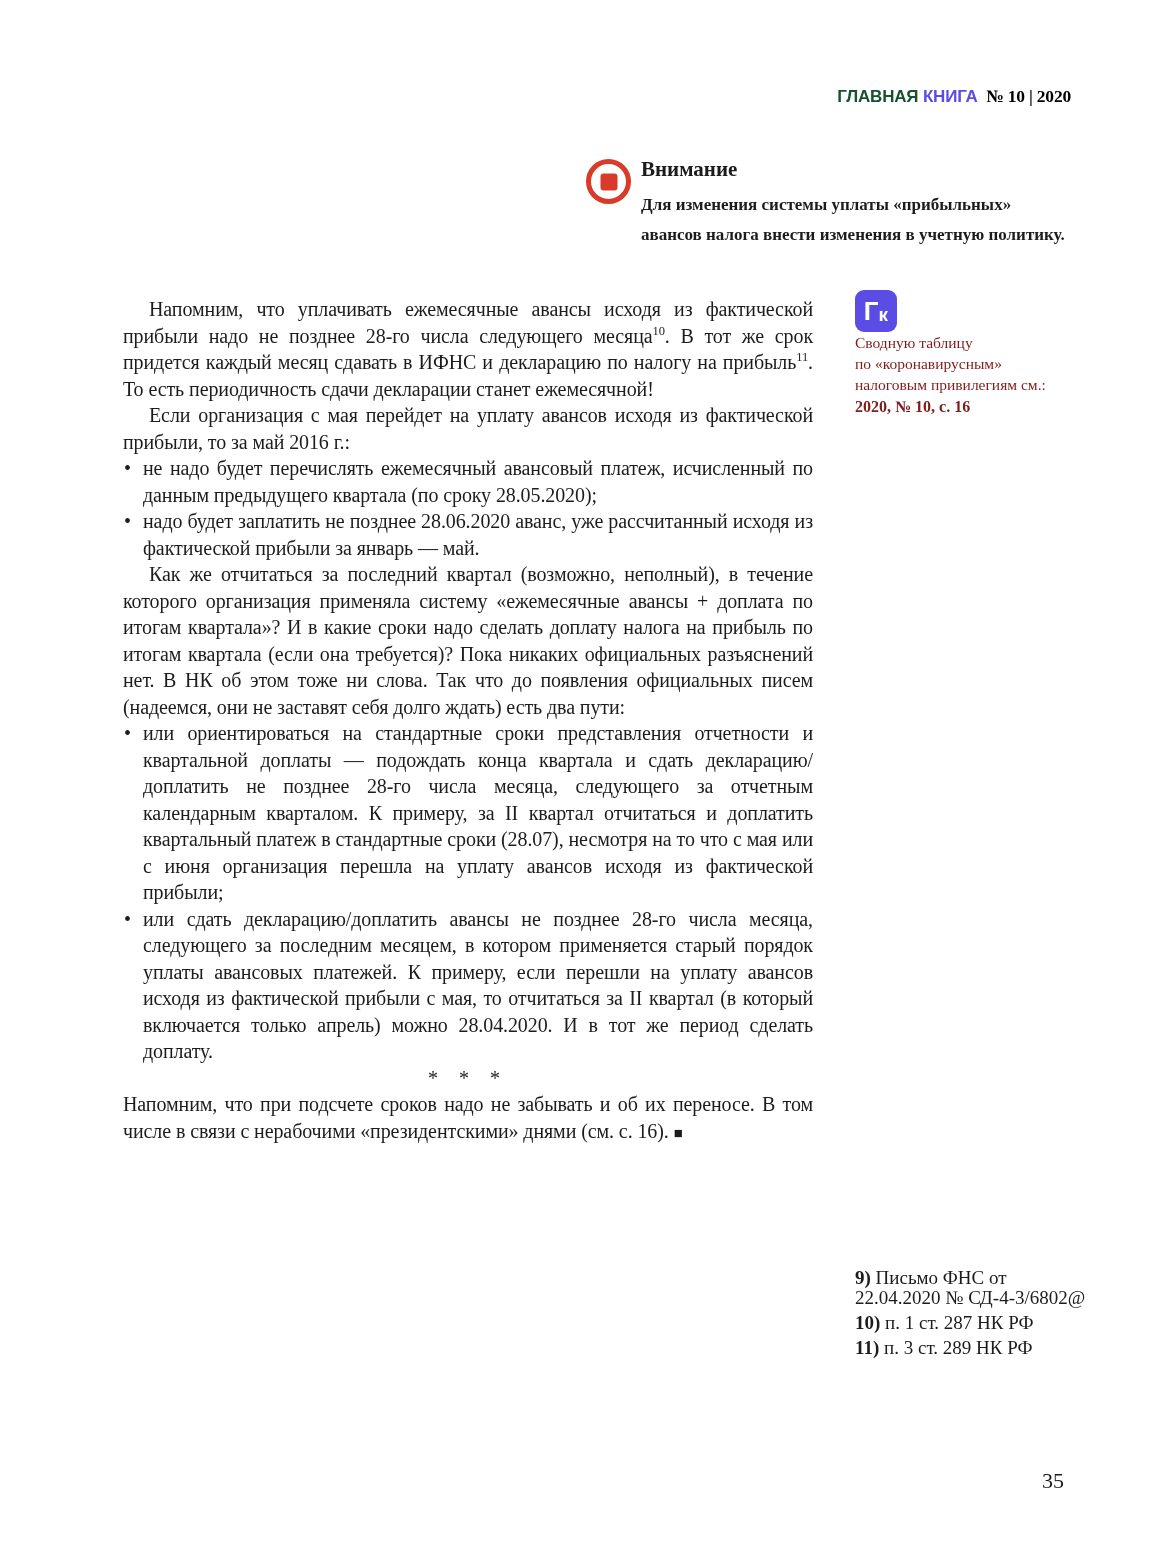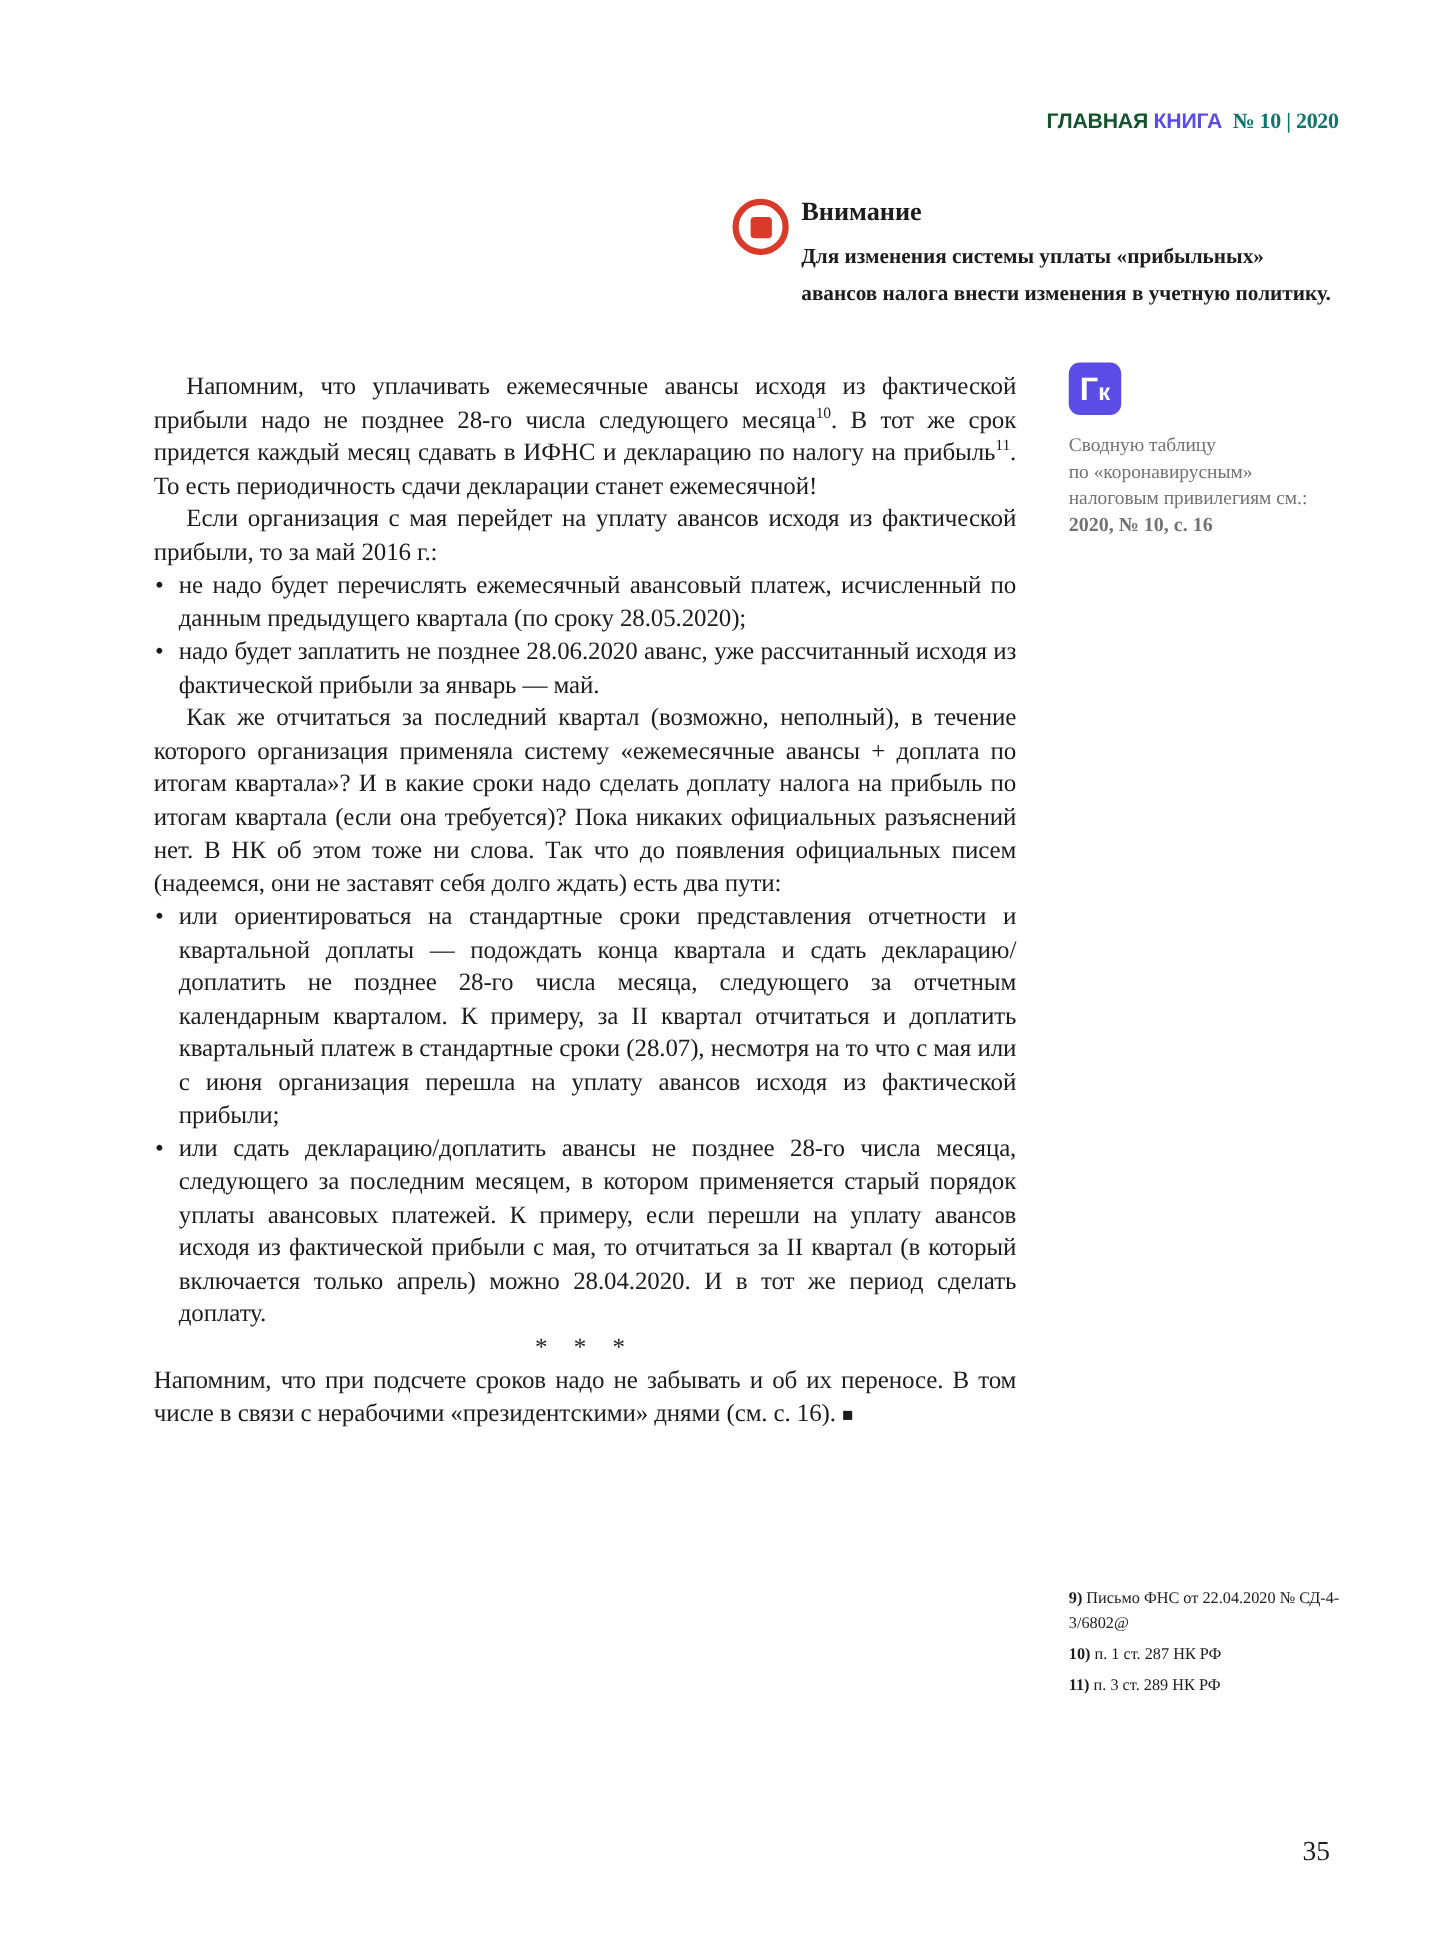--- a/index.html
+++ b/index.html
@@ -15,21 +15,21 @@
 
   
   .header {
     position:absolute; top:86px; right:92px;
     font-family:"Liberation Sans", sans-serif;
     font-weight:bold; font-size:17px; letter-spacing:-0.2px;
     white-space:nowrap;
   }
   .brand-black { color:#14532d;margin-top:44px; }
   .brand-purple { color:#5a4ce4; }
-  .issue { font-family:"Liberation Serif", serif; font-size:17.5px; color:#0f766e; margin-left:4px; }
+  .issue { font-family:"Liberation Serif", serif; font-size:17.5px; color:#000000; margin-left:4px; }
 
   
   .para1 {
     position:absolute; left:123px; top:160px; width:424px;
     font-size:20px; line-height:26px;
     text-align:justify; text-indent:26px;
   }
   sup { font-size:12.5px; line-height:0; vertical-align:super; }
 
   
@@ -65,25 +65,25 @@
 
   
   .gk-note { position:absolute; left:855px; top:290px; width:226px; }
   .gk-icon {
     width:42px; height:42px; background:#5a4ce4; border-radius:9px;
     color:#ffffff; font-family:"Liberation Sans", sans-serif; font-weight:bold;
     display:flex; align-items:center; justify-content:center;
   }
   .gk-g { font-size:26px; line-height:1; }
   .gk-k { font-size:19px; line-height:1; margin-top:6px; }
-  .gk-text { margin-top:14px; font-size:15.5px; line-height:21px; color:#737373; }
+  .gk-text { margin-top:0; font-size:15.5px; line-height:21px; color:#7f1d1d; }
   .gk-bold { font-weight:bold; font-size:16px; margin-top:1px; }
 
   
-  .footnotes { position:absolute; left:855px; top:1268px; width:232px; font-size:13px; line-height:20px; }
+  .footnotes { position:absolute; left:855px; top:1268px; width:232px; font-size:19px; line-height:20px; }
   .footnote { margin-bottom:5px; }
   .footnote b { font-weight:bold; }
 
   
   .pagenum { position:absolute; left:1042px; top:1468px; font-size:22px; color:#1c1c1c;text-align:center; }
 </style>
 </head>
 <body>
 
 <div class="page">

